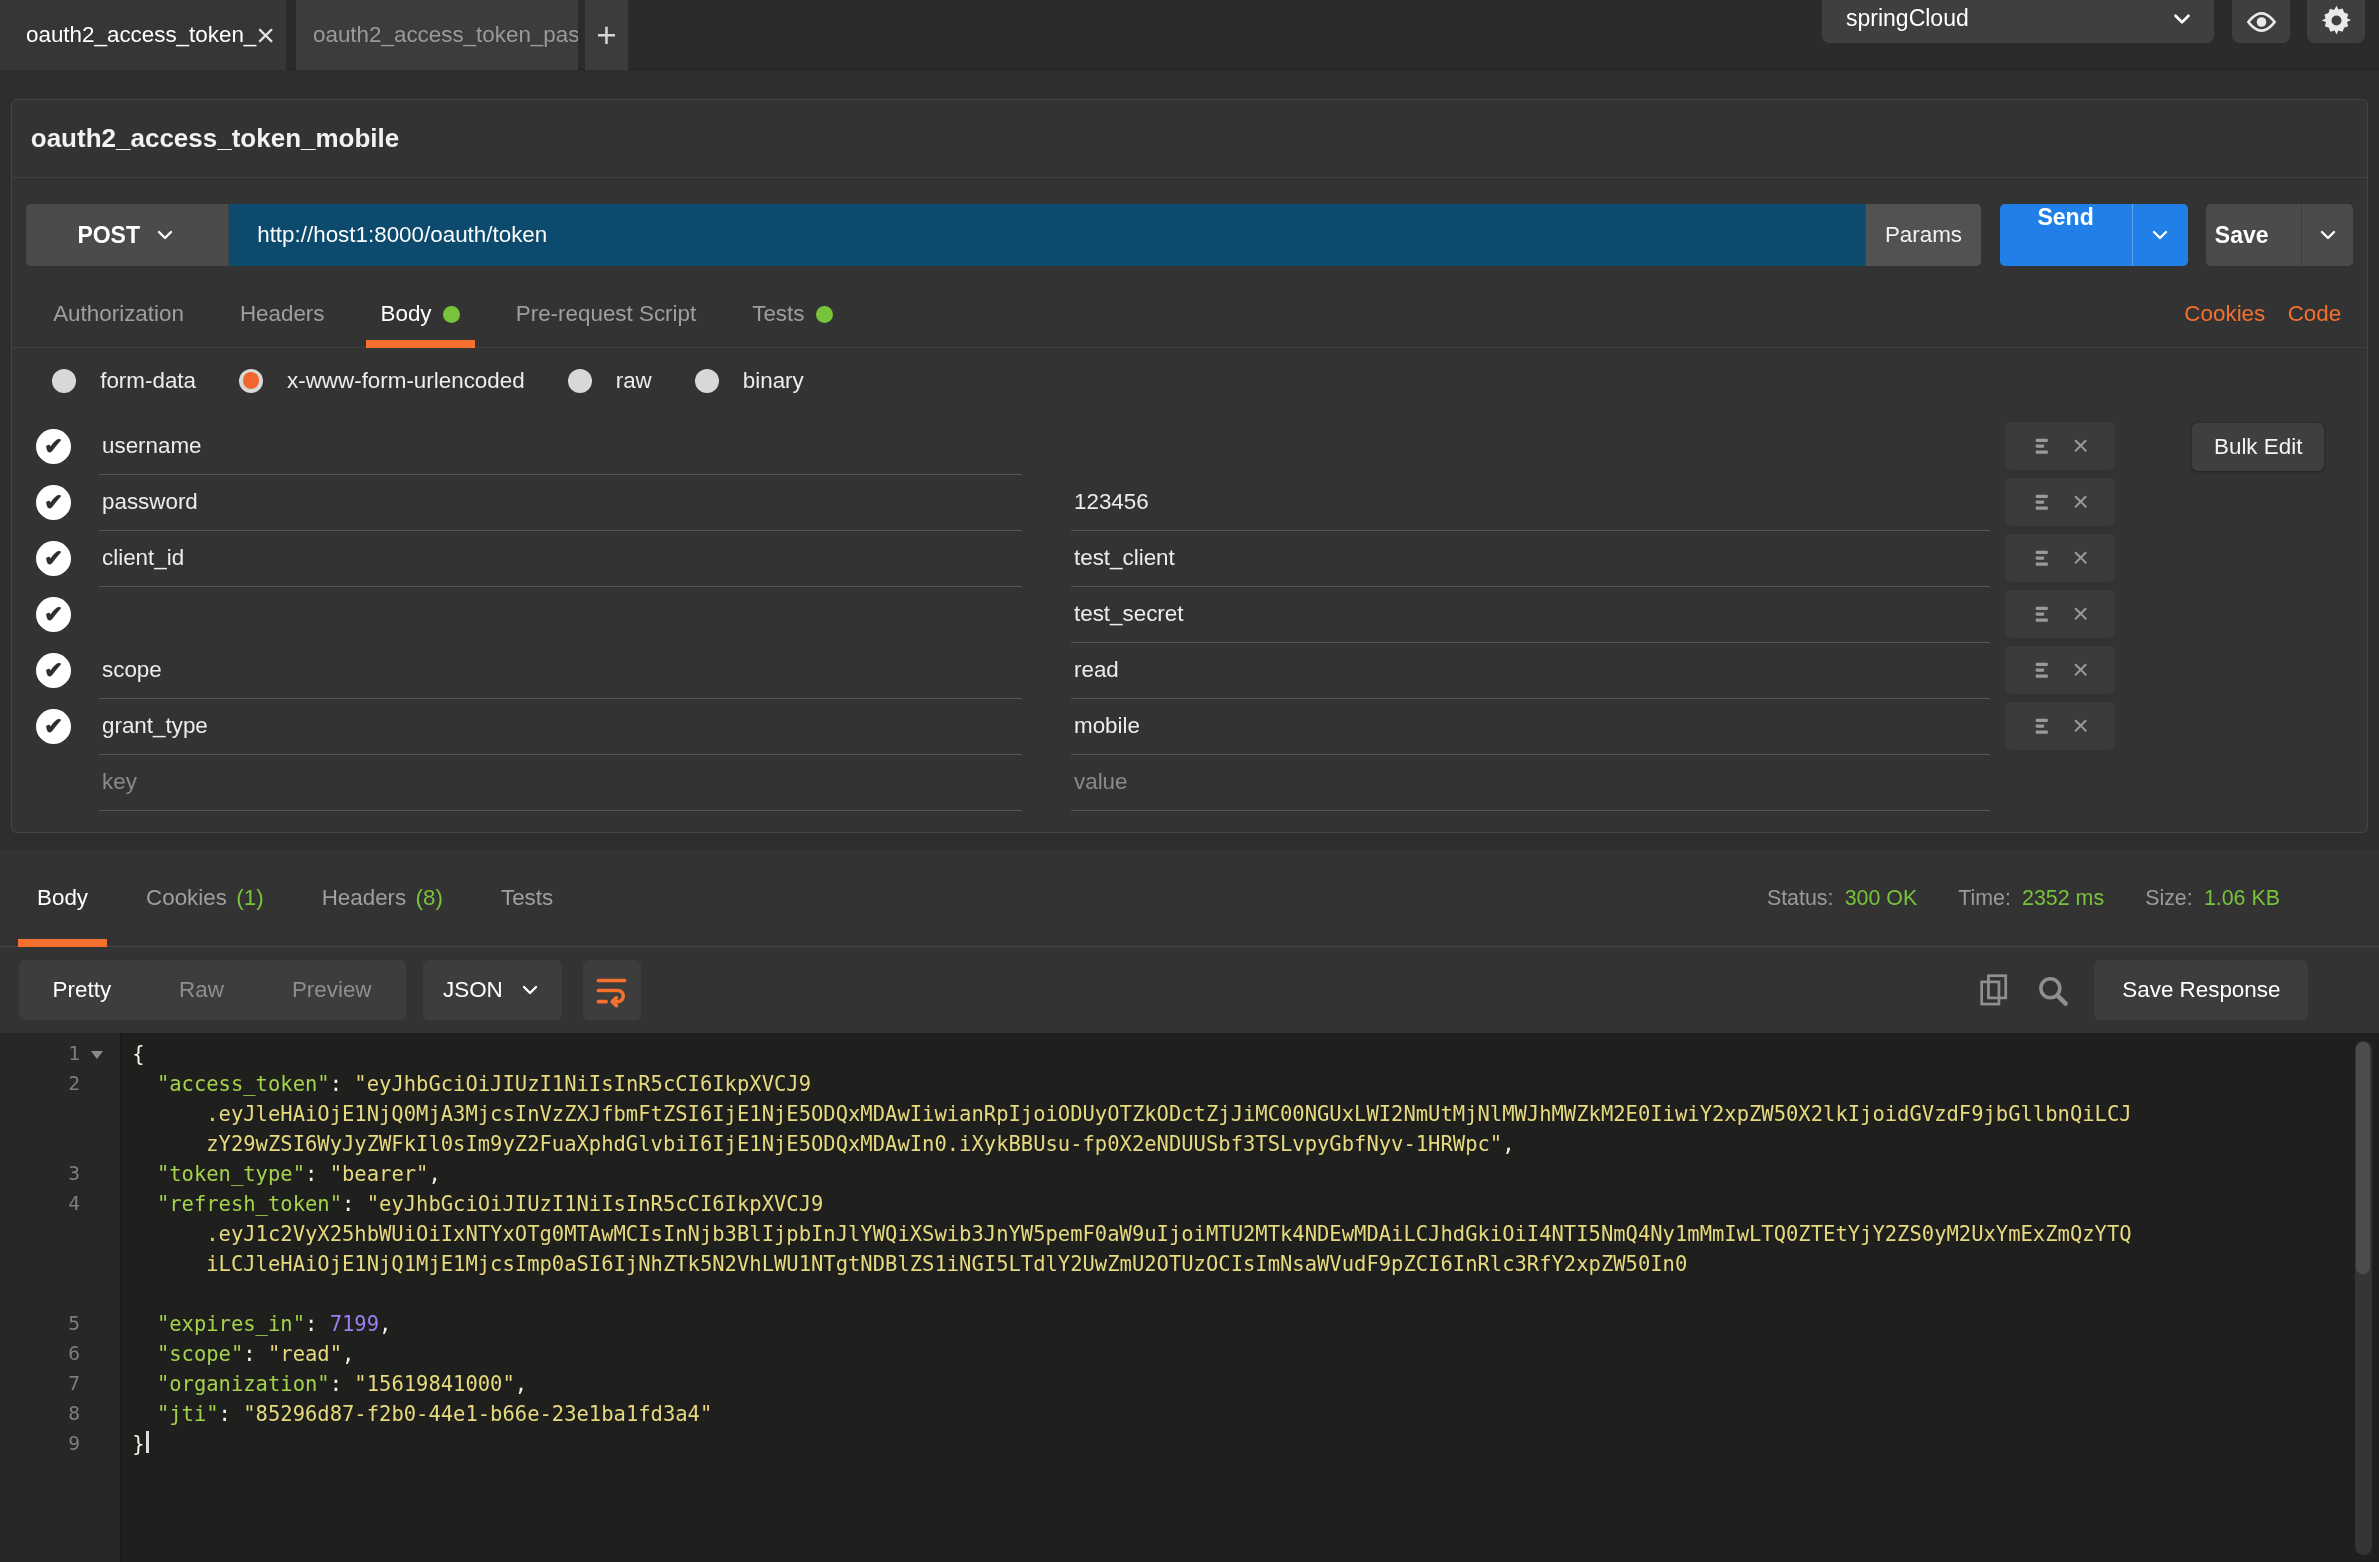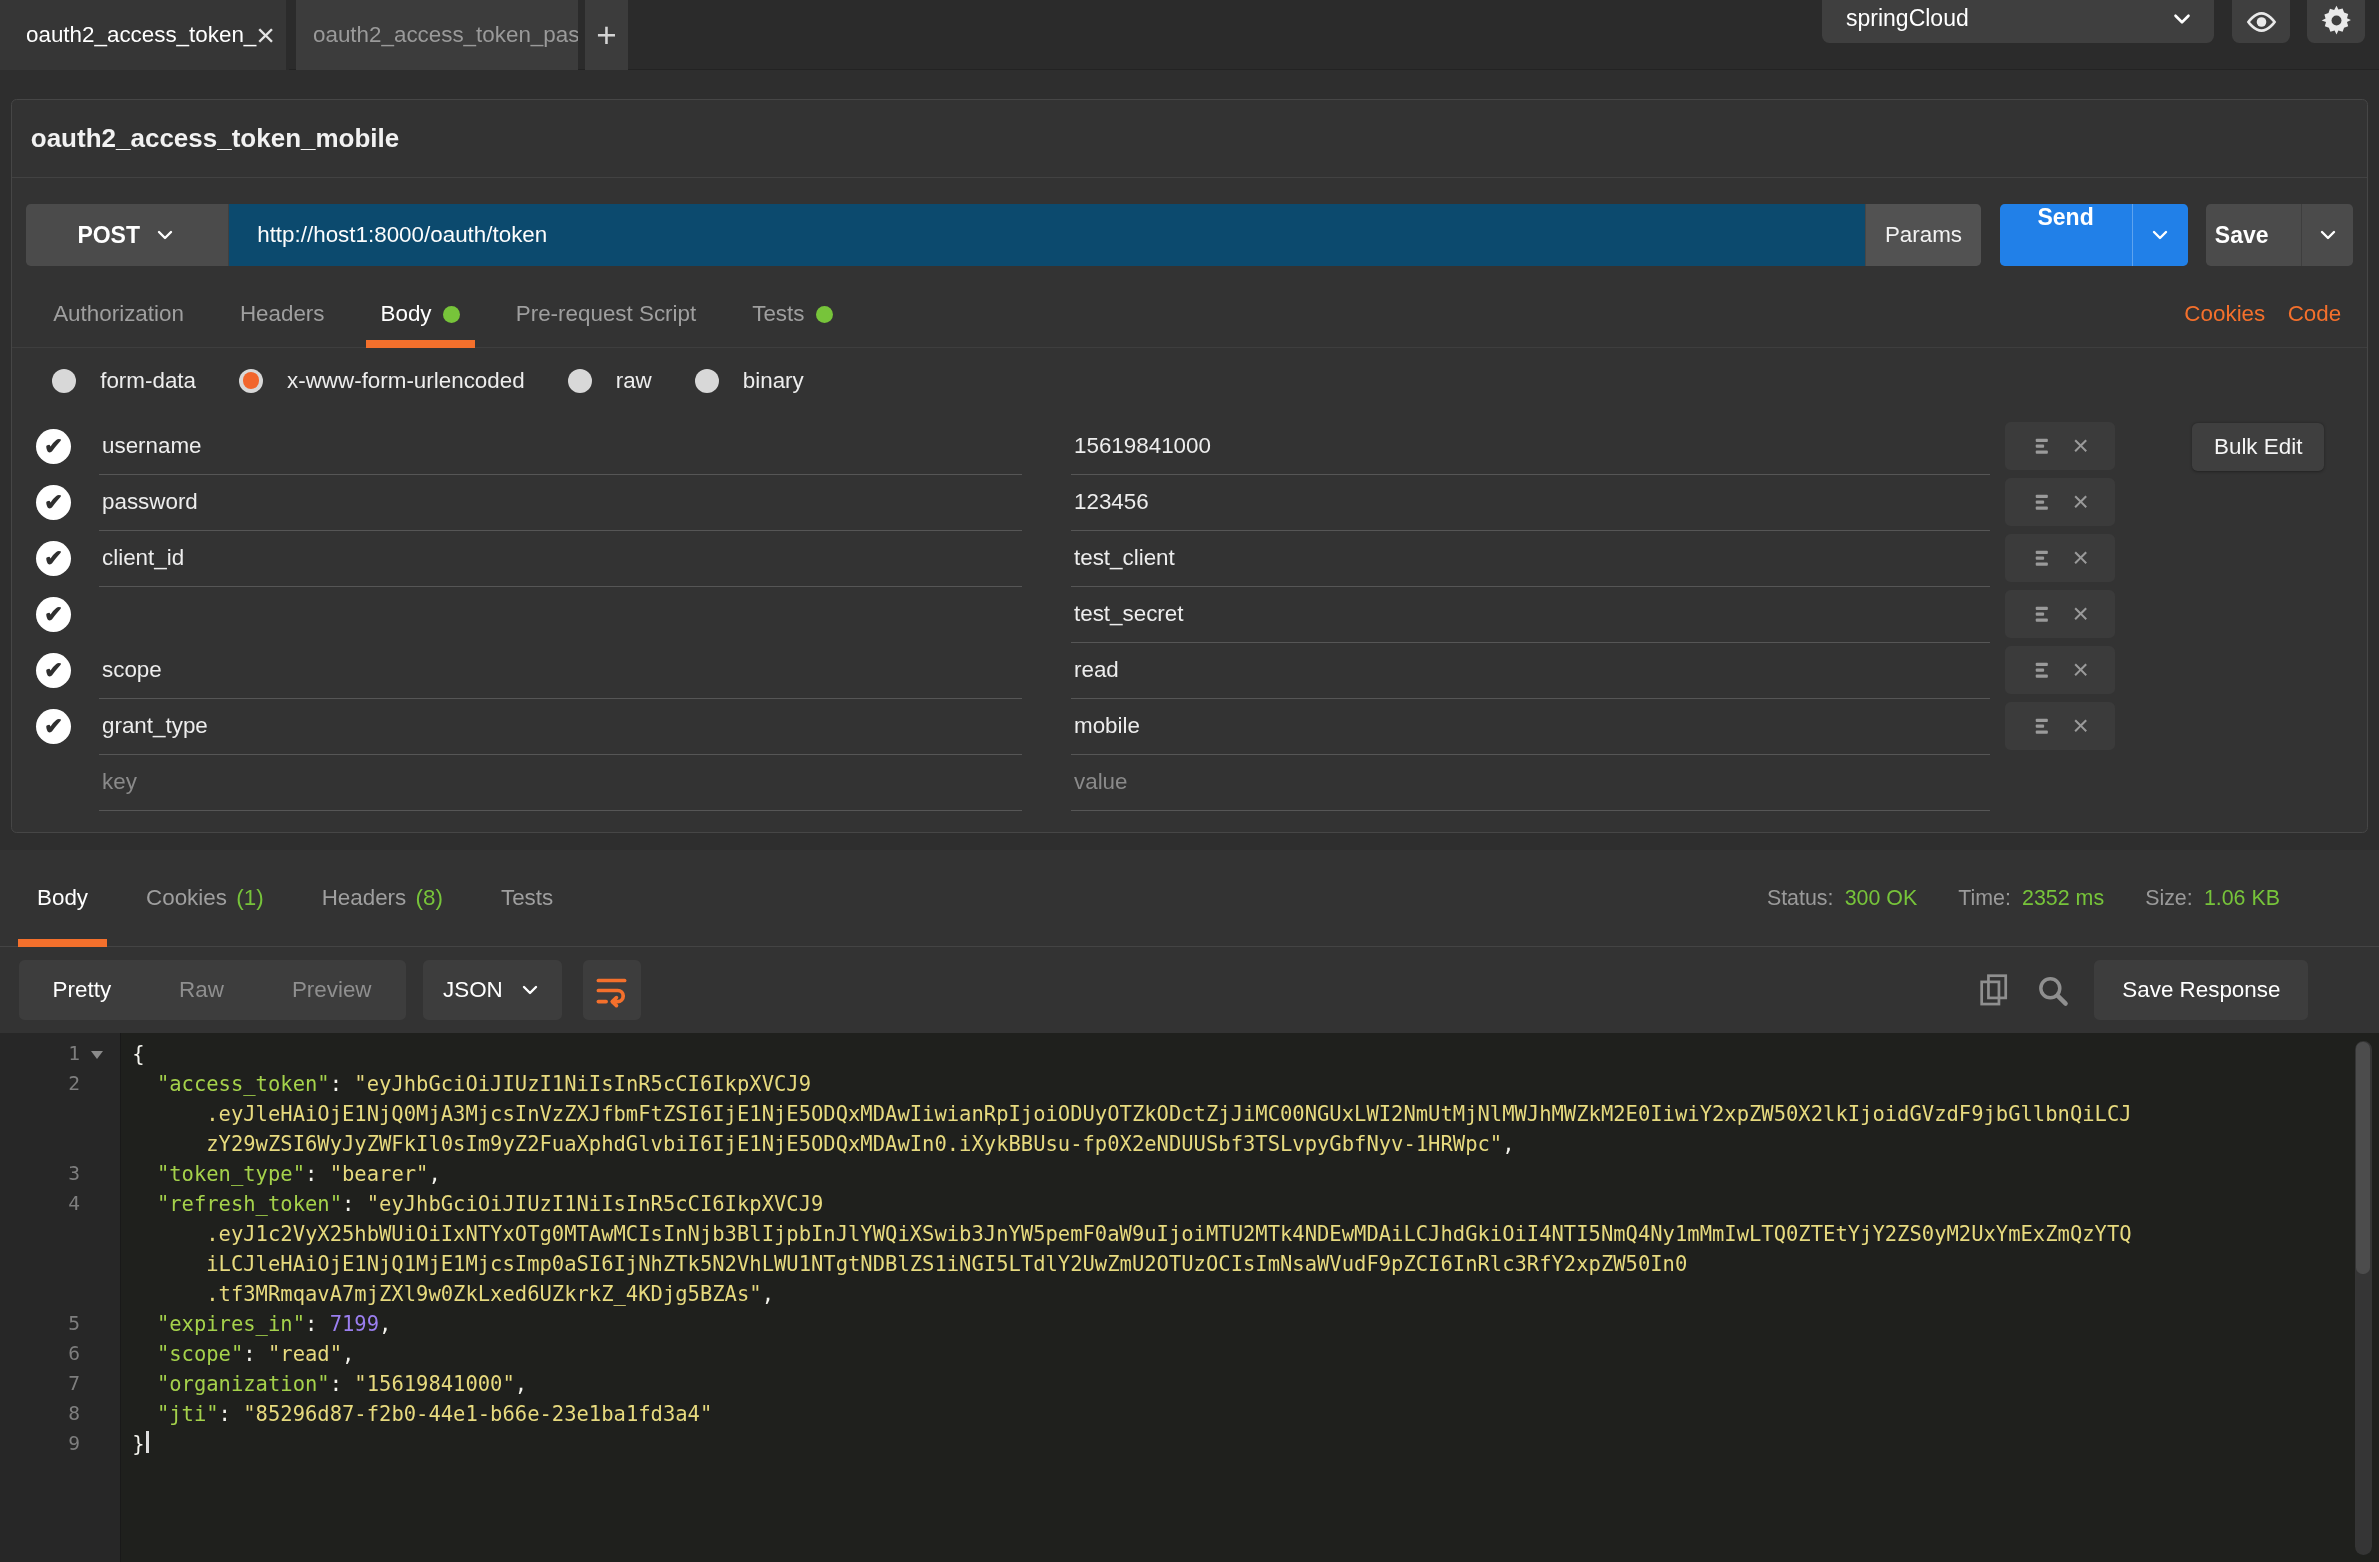--- a/index.html
+++ b/index.html
@@ -255,23 +255,20 @@
         </div>
     </div>
 
     <div class="kv-table">
       <div id="kv-rows">
           <div class="kv-row">
     <span class="kv-check">✔</span>
     <div class="kv-key">
       <span class="kv-text">username</span>
     </div>
-    <div class="kv-value">
-      <span class="kv-text">15619841000</span>
-    </div>
     <div class="kv-actions">
       <svg width="22.4" height="22.4" viewBox="0 0 24 24">
         <g fill="#9a9a9a">
           <rect x="4" y="4" width="13" height="3.4" rx="1"></rect>
           <rect x="4" y="10.3" width="9" height="3.4" rx="1"></rect>
           <rect x="4" y="16.6" width="13" height="3.4" rx="1"></rect>
         </g>
       </svg>
       <span class="kv-x">×</span>
     </div>
@@ -506,21 +503,20 @@
     <span class="cl-text"><span class="c-s">      .eyJ1c2VyX25hbWUiOiIxNTYxOTg0MTAwMCIsInNjb3BlIjpbInJlYWQiXSwib3JnYW5pemF0aW9uIjoiMTU2MTk4NDEwMDAiLCJhdGkiOiI4NTI5NmQ4Ny1mMmIwLTQ0ZTEtYjY2ZS0yM2UxYmExZmQzYTQ</span></span>
   </div>
           <div class="cl">
     <span class="cl-num"></span>
     <span class="cl-fold"></span>
     <span class="cl-text"><span class="c-s">      iLCJleHAiOjE1NjQ1MjE1MjcsImp0aSI6IjNhZTk5N2VhLWU1NTgtNDBlZS1iNGI5LTdlY2UwZmU2OTUzOCIsImNsaWVudF9pZCI6InRlc3RfY2xpZW50In0</span></span>
   </div>
           <div class="cl">
     <span class="cl-num"></span>
     <span class="cl-fold"></span>
-    <span class="cl-text"><span class="c-s">      .tf3MRmqavA7mjZXl9w0ZkLxed6UZkrkZ_4KDjg5BZAs"</span><span class="c-p">,</span></span>
   </div>
           <div class="cl">
     <span class="cl-num">5</span>
     <span class="cl-fold"></span>
     <span class="cl-text"><span class="c-p">  </span><span class="c-k">"expires_in"</span><span class="c-p">: </span><span class="c-n">7199</span><span class="c-p">,</span></span>
   </div>
           <div class="cl">
     <span class="cl-num">6</span>
     <span class="cl-fold"></span>
     <span class="cl-text"><span class="c-p">  </span><span class="c-k">"scope"</span><span class="c-p">: </span><span class="c-s">"read"</span><span class="c-p">,</span></span>

